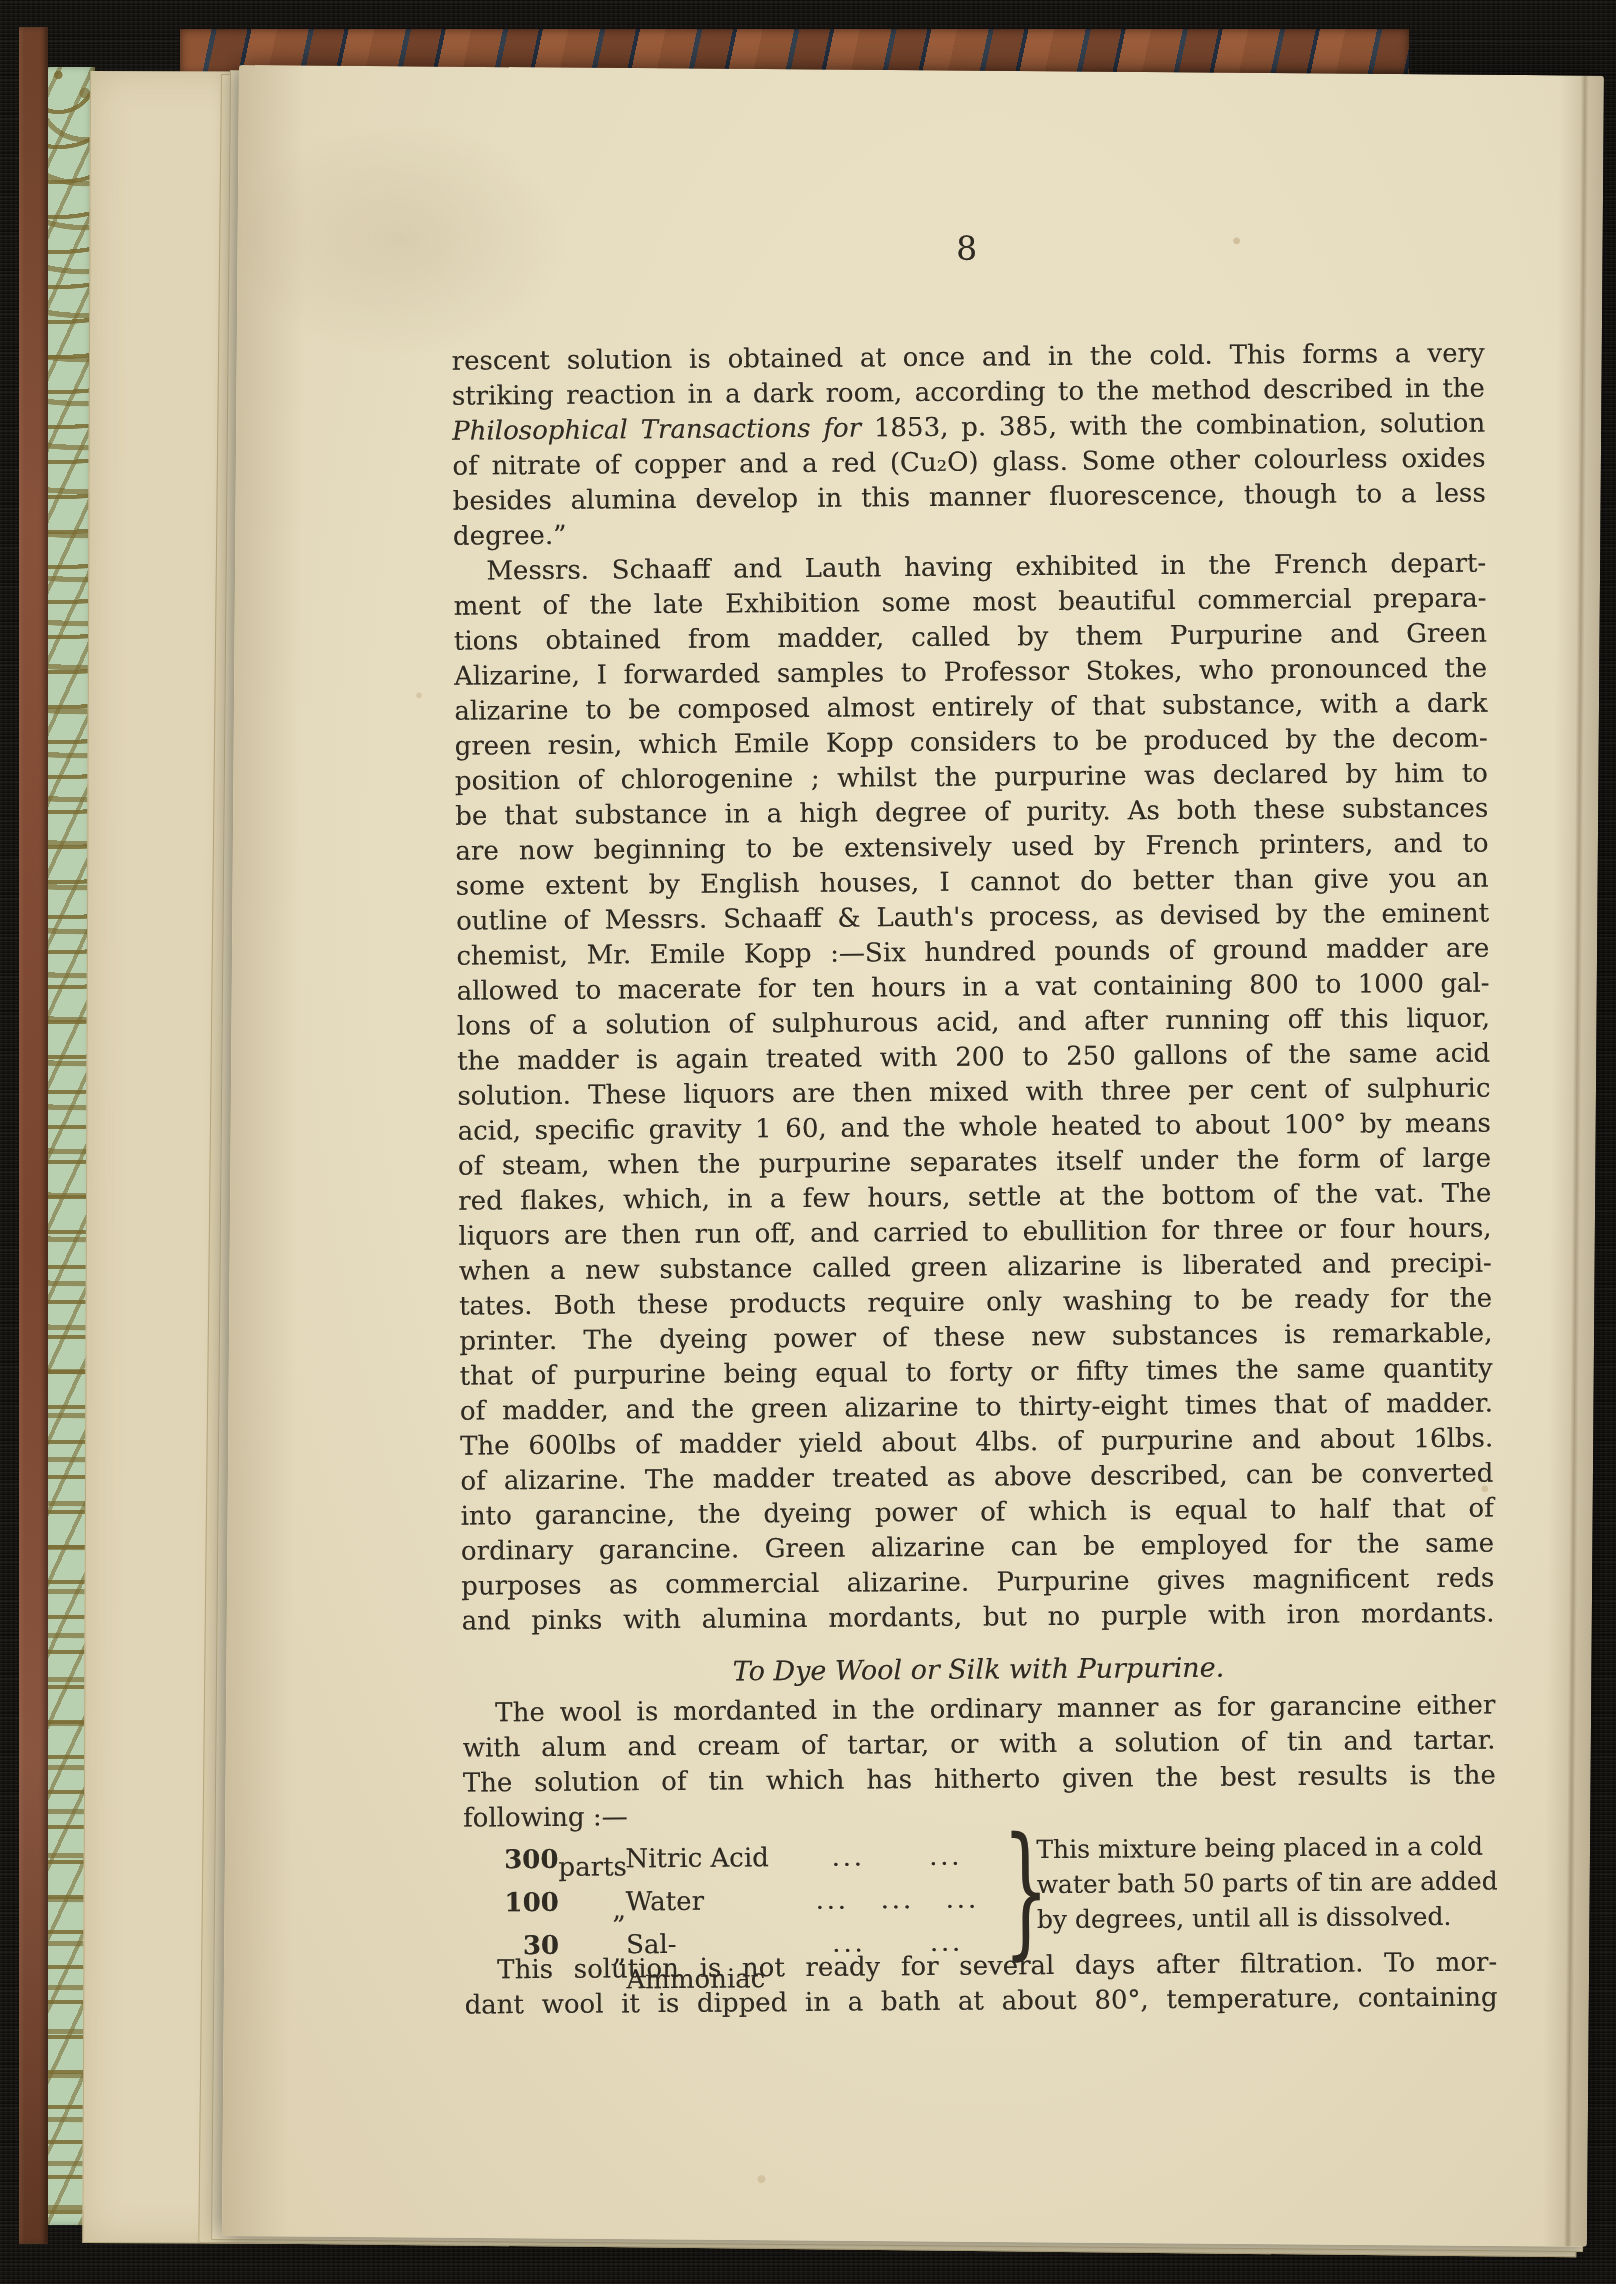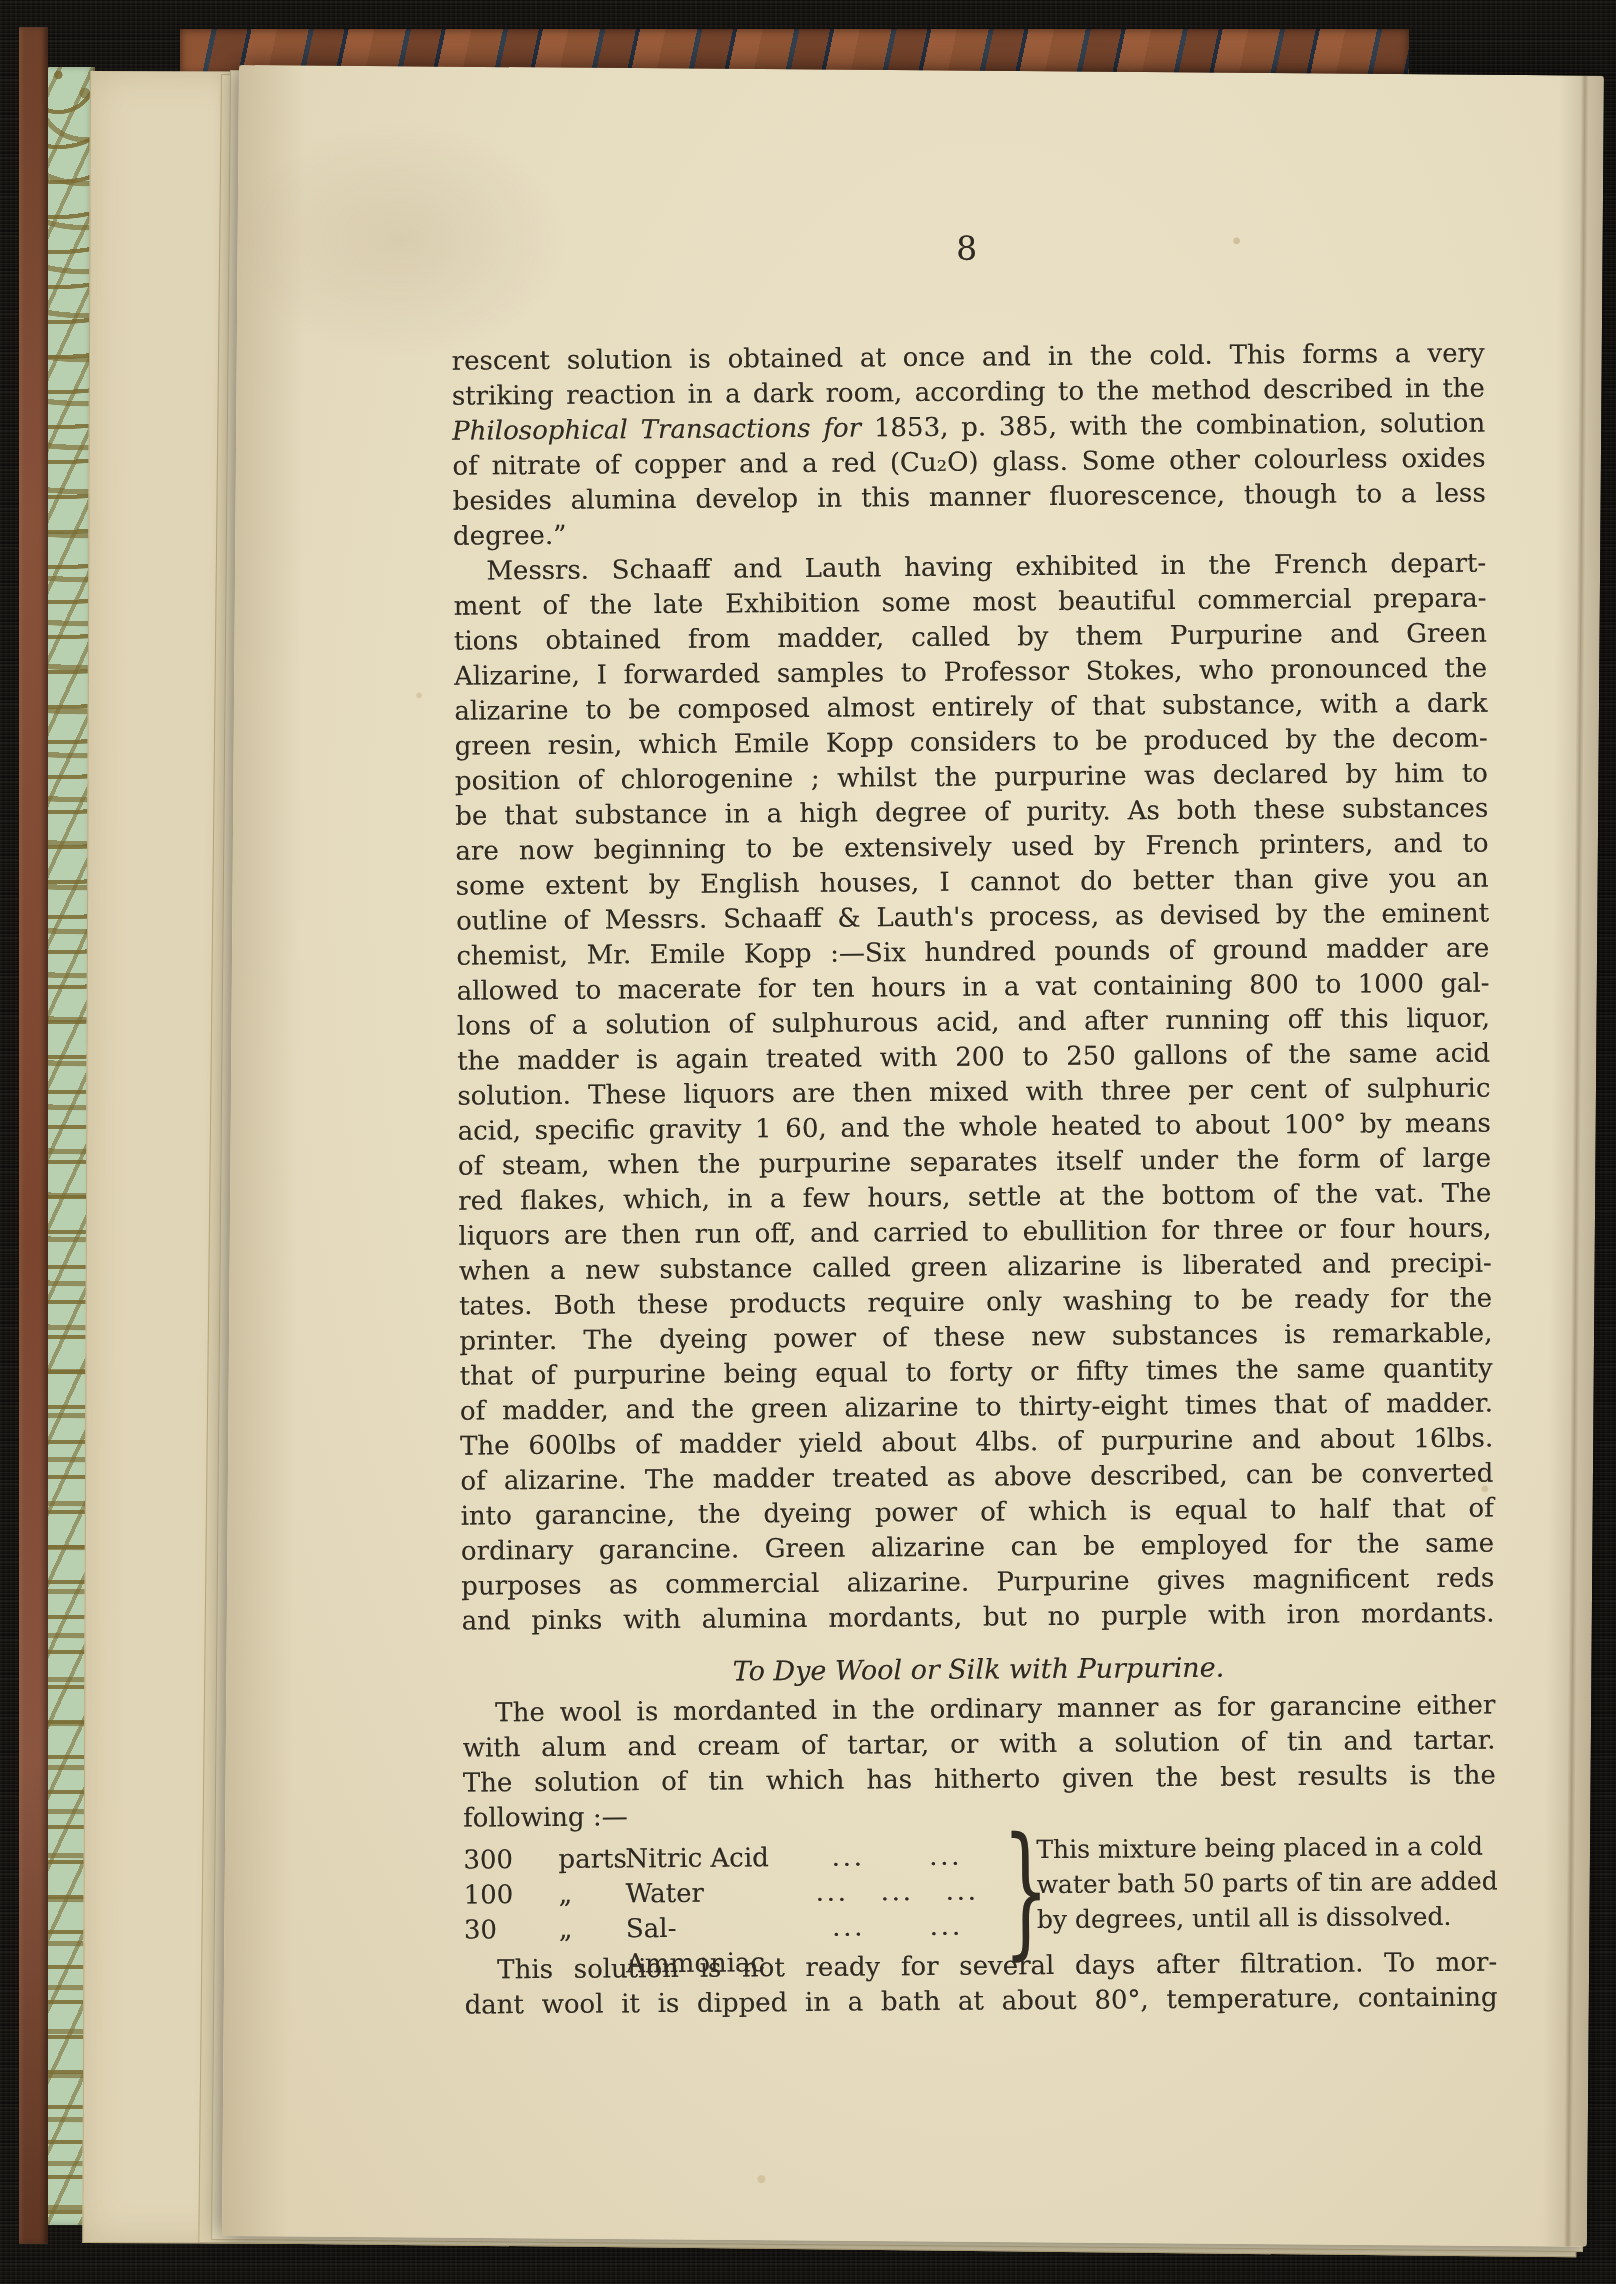--- a/index.html
+++ b/index.html
@@ -80,22 +80,22 @@
   .lline{text-align:left;}
   .para2 .jline:first-child{text-indent:33px;}
   .para3 .jline:first-child{text-indent:33px;}
   .para4 .jline:first-child{text-indent:33px;}
   .em{font-style:italic;}
   .heading{margin-top:17px;text-align:center;font-style:italic;font-size:27px;}
   .para3{margin-top:4.5px;}
   .recipe{display:flex;margin-top:4.5px;height:110px;}
   .rtable{width:533px;padding-top:3.4px;}
   .rrow{display:flex;line-height:35px;}
-  .rqty{width:95px;}
-  .runit{width:67px;text-align:left;}
+  .rqty{width:95px;text-align:right;font-weight:bold;}
+  .runit{width:67px;text-align:right;margin-top:8px;}
   .rname{width:174px;}
   .rdots{flex:1;display:flex;justify-content:space-around;letter-spacing:2.8px;}
   .brace{font-size:143px;line-height:107px;width:34px;text-align:center;transform:scaleX(.5);margin-top:1.1px;}
   .rnote{width:460px;margin-left:7.9px;margin-top:-3.4px;}
   .rnote div{white-space:nowrap;font-size:25px;}
   .para4{margin-top:3.4px;}
 </style>
 </head>
 <body>
 

